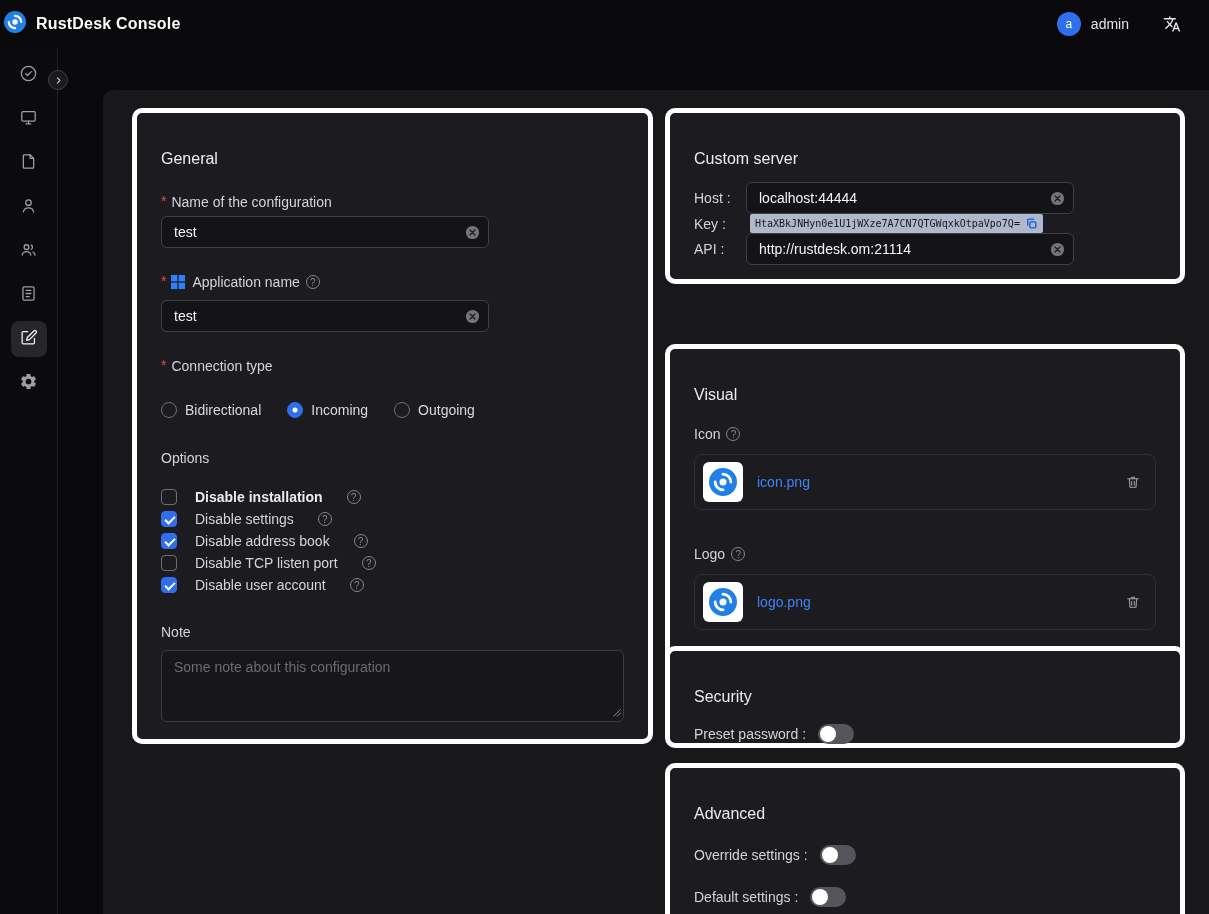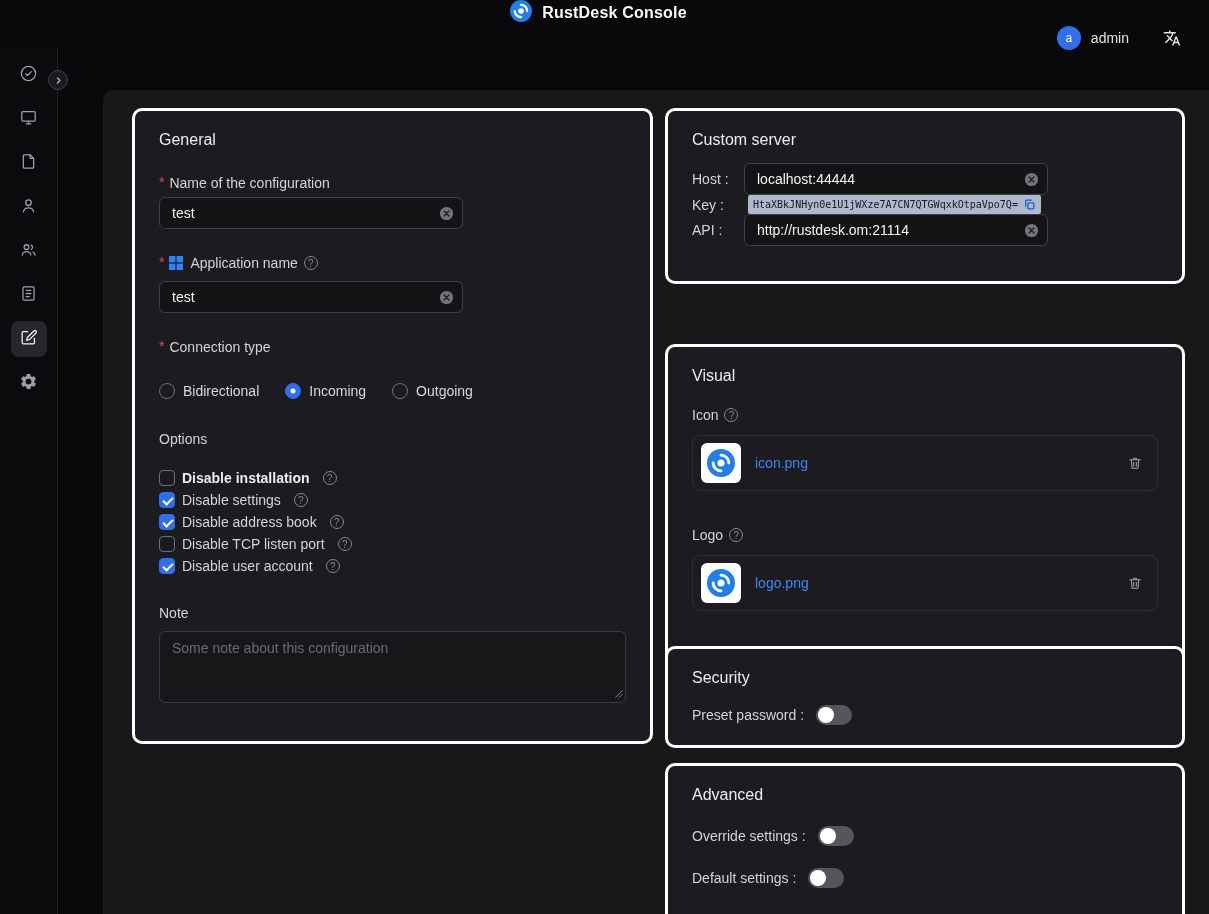--- a/index.html
+++ b/index.html
@@ -1,21 +1,21 @@
 <!DOCTYPE html>
 <html><head>
 <meta charset="utf-8">
 <style>
   * { margin:0; padding:0; box-sizing:border-box; }
   html,body { width:1209px; height:914px; overflow:hidden; background:#09090b;
     font-family:"Liberation Sans","DejaVu Sans",sans-serif; }
 
   
   .topbar { position:absolute; left:0; top:0; width:1209px; height:48px;
-    display:flex; align-items:center; padding:0 28px 0 16px; background:#09090b; z-index:10;flex-direction:column; }
+    display:flex; align-items:center; padding:0 28px 0 4px; background:#09090b; z-index:10; }
   .brand { display:flex; align-items:center; gap:10px; }
   .brand-title { color:#fafafa; font-size:16px; font-weight:700; letter-spacing:.2px; }
   .topbar-right { margin-left:auto; display:flex; align-items:center; }
   .avatar { width:24px; height:24px; border-radius:50%; background:#2f6fed; color:#fff;
     font-size:12px; display:flex; align-items:center; justify-content:center; }
   .user-name { color:#e4e4e7; font-size:14px; margin-left:10px; }
   .translate { margin-left:34px; display:flex; cursor:pointer; }
 
   
   .sidebar { position:absolute; left:0; top:48px; bottom:0; width:58px; background:#0b0b0e;
@@ -24,22 +24,22 @@
   .side-item { width:36px; height:36px; border-radius:8px; display:flex; align-items:center;
     justify-content:center; cursor:pointer; }
   .side-item.active { background:#26262b; }
   .collapse-btn { position:absolute; left:48px; top:70px; width:20px; height:20px;
     border-radius:50%; background:#1b1b1f; border:1px solid #3f3f46; display:flex;
     align-items:center; justify-content:center; cursor:pointer; z-index:11; }
 
   
   .panel { position:absolute; left:103px; top:90px; width:1106px; height:824px;
     background:#18181b; border-top-left-radius:10px; overflow:hidden; }
-  .card { position:absolute; background:#1c1c20; border:3px solid #ffffff;
-    border-radius:10px; padding:20px 24px; }
+  .card { position:absolute; background:#1c1c20; border:5px solid #ffffff;
+    border-radius:10px; padding:37px 24px; }
   .card-title { color:#ececef; font-size:16px; font-weight:500; }
 
   #general-card { left:29px; top:18px; width:521px; height:636px; }
   #custom-server-card { left:562px; top:18px; width:520px; height:176px; }
   #visual-card { left:562px; top:206px; width:520px; height:332px;margin-top:48px; }
   #security-card { left:562px; top:556px; width:520px; height:102px; }
   #advanced-card { left:562px; top:673px; width:520px; height:210px; }
 
   .field-label { font-size:14px; color:#d4d4d8; display:flex; align-items:center; }
   .required::before { content:"*"; color:#e5484d; margin-right:5px; font-size:14px;
@@ -48,42 +48,42 @@
     border-radius:50%; border:1px solid #85858d; color:#85858d; font-size:10px; margin-left:6px;
     cursor:pointer; flex:none; }
   .q::before { content:"?"; }
 
   .input-wrap { position:relative; display:flex; align-items:center; }
   .text-input { height:32px; background:#141417; border:1px solid #3f3f46; border-radius:6px;
     color:#f4f4f5; font-size:14px; padding:0 32px 0 12px; width:100%; outline:none;
     font-family:inherit; }
   .clear-btn { position:absolute; right:9px; display:flex; cursor:pointer; }
 
-  .w-328 { width:304px; }
+  .w-328 { width:328px; }
 
   .mt26 { margin-top:26px; } .mt6 { margin-top:6px; } .mt10 { margin-top:10px; }
   .mt16 { margin-top:28px; } .mt32 { margin-top:32px; } .mt20 { margin-top:20px; }
   .mt28 { margin-top:28px; } .mt12 { margin-top:12px; } .mt22 { margin-top:22px; }
   .mt36 { margin-top:36px; } .mt18 { margin-top:18px; }
 
   .winlogo { margin-right:7px; display:inline-flex; }
 
   
   .radio-row { display:flex; gap:26px; align-items:center; }
   .radio-opt { display:flex; align-items:center; gap:8px; cursor:pointer; }
   .radio { width:16px; height:16px; border-radius:50%; border:1px solid #6e6e76; flex:none;
     position:relative; }
   .radio.selected { background:#2f6fed; border-color:#2f6fed; }
   .radio.selected::after { content:""; position:absolute; left:50%; top:50%; width:5px; height:5px;
     transform:translate(-50%,-50%); background:#fff; border-radius:50%; }
   .radio-label { font-size:14px; color:#d9d9dd; }
 
   
   .check-list { display:flex; flex-direction:column; }
-  .check-row { display:flex; align-items:center; gap:7px; height:22px; cursor:pointer; }
+  .check-row { display:flex; align-items:center; gap:18px; height:22px; cursor:pointer; }
   .checkbox { width:16px; height:16px; border-radius:4px; border:1px solid #6e6e76; flex:none;
     position:relative; background:transparent; }
   .checkbox.checked { background:#2f6fed; border-color:#2f6fed; }
   .checkbox.checked::after { content:""; position:absolute; left:5px; top:2px; width:4px;
     height:8px; border:solid #fff; border-width:0 2px 2px 0; transform:rotate(45deg); }
   .check-label { font-size:14px; color:#d4d4d8; }
   .check-label.strong { color:#ececef; font-weight:700; }
 
   
   .note-wrap { position:relative; }

